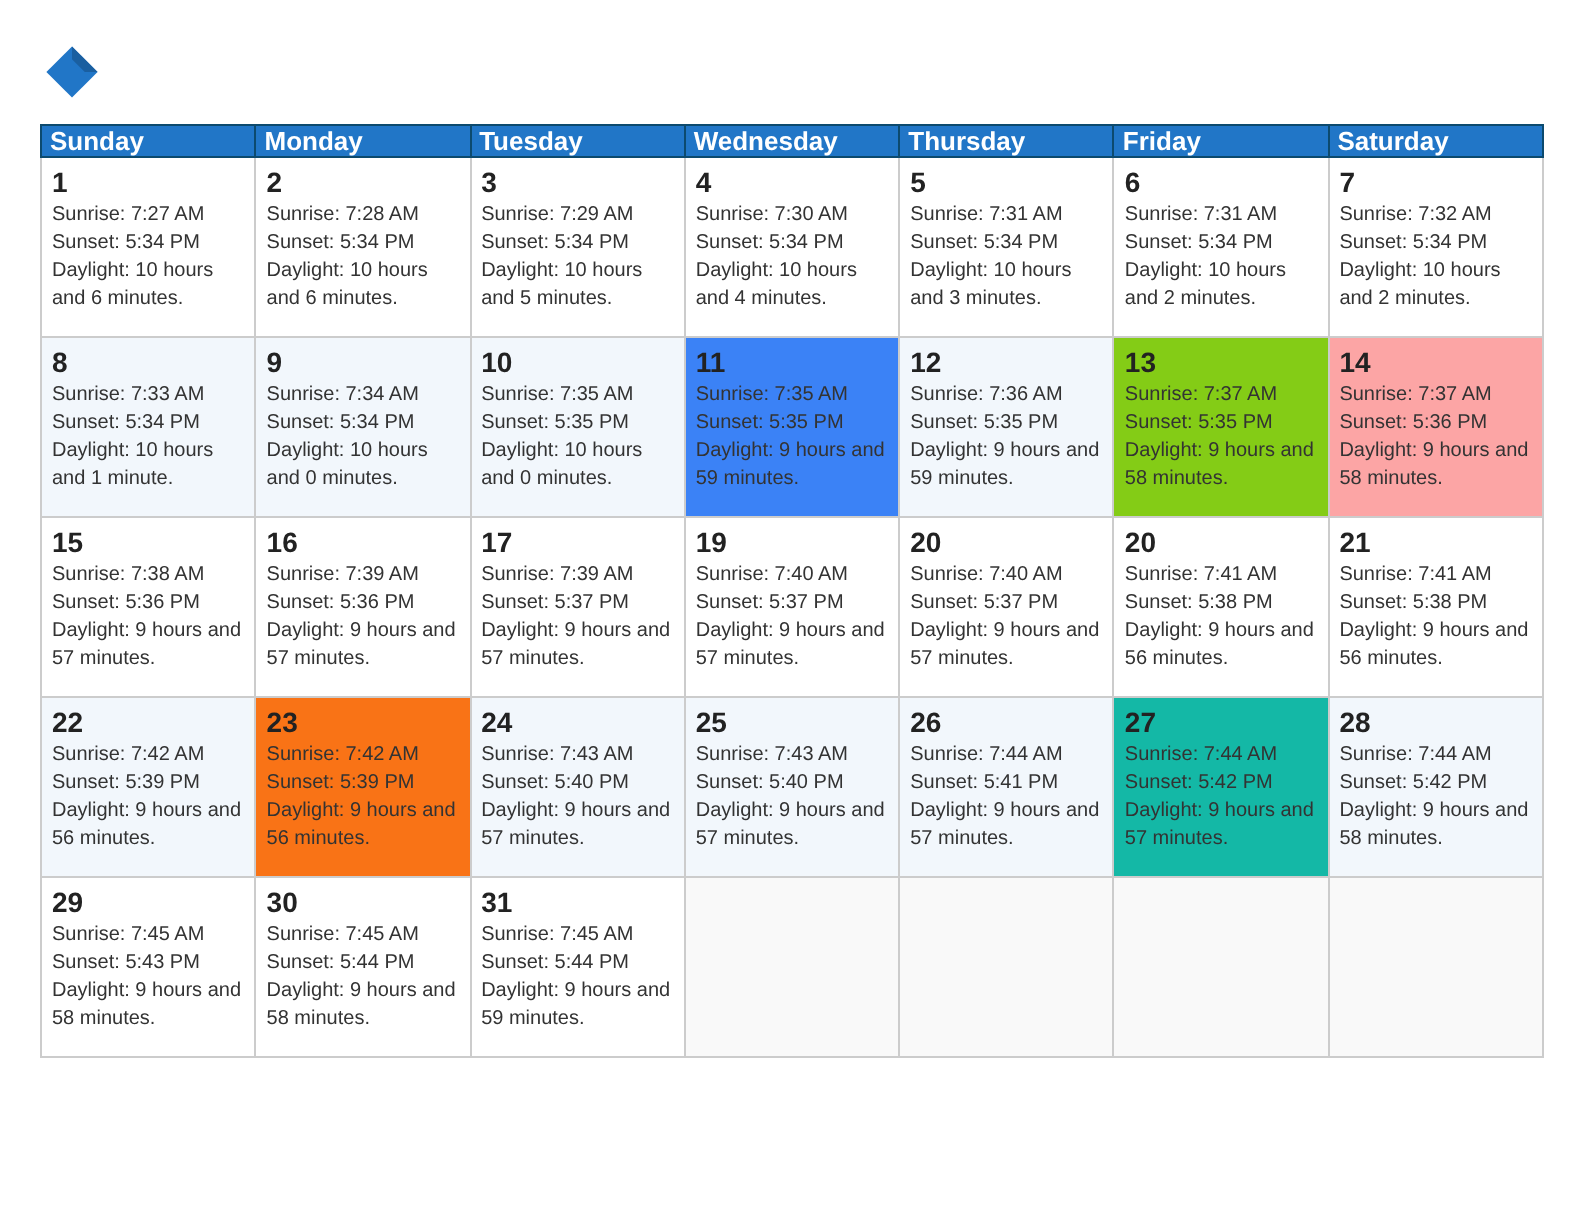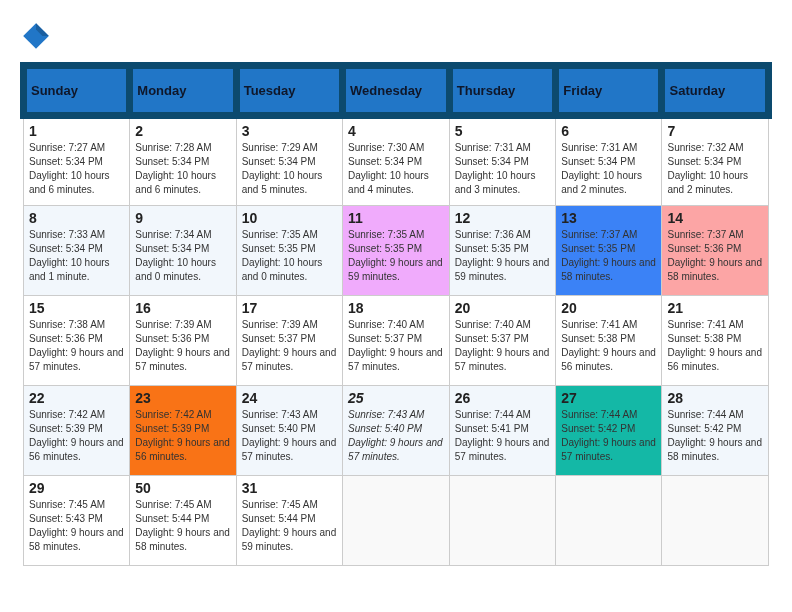--- a/index.html
+++ b/index.html
@@ -46,26 +46,26 @@
       font-size: 14px;
       color: #555;
     }
     .calendar {
       width: 100%;
       border-collapse: collapse;
       font-size: 11px;
     }
     .calendar th {
       background: #2176c7;
-      color: #0f172a;
-      padding: 14px 4px;
+      color: #ffffff;
+      padding: 0 4px;
       text-align: left;
       font-size: 13px;
       font-weight: bold;
-      border: 7px solid #0c4a6e;
+      border: 1px solid #0c4a6e;
     }
     .calendar td {
       border: 1px solid #ccc;
       vertical-align: top;
       padding: 4px 5px;
       height: 90px;
       width: 107px;
       background: #fff;
     }
     .calendar tr:nth-child(even) td {
@@ -196,37 +196,37 @@
         </div>
       </td>
         <td style="background: rgb(242, 247, 252);">
         <span class="day-num">10</span>
         <div class="day-info">
           Sunrise: 7:35 AM<br>
           Sunset: 5:35 PM<br>
           Daylight: 10 hours and 0 minutes.
         </div>
       </td>
-        <td style="background: #f0abfc;">
+        <td style="background: #3b82f6;">
         <span class="day-num">11</span>
         <div class="day-info">
           Sunrise: 7:35 AM<br>
           Sunset: 5:35 PM<br>
           Daylight: 9 hours and 59 minutes.
         </div>
       </td>
         <td style="background: rgb(242, 247, 252);">
         <span class="day-num">12</span>
         <div class="day-info">
           Sunrise: 7:36 AM<br>
           Sunset: 5:35 PM<br>
           Daylight: 9 hours and 59 minutes.
         </div>
       </td>
-        <td style="background: #3b82f6;">
+        <td style="background: #84cc16;">
         <span class="day-num">13</span>
         <div class="day-info">
           Sunrise: 7:37 AM<br>
           Sunset: 5:35 PM<br>
           Daylight: 9 hours and 58 minutes.
         </div>
       </td>
         <td style="background: #fca5a5;">
         <span class="day-num">14</span>
         <div class="day-info">
@@ -255,21 +255,21 @@
       </td>
         <td>
         <span class="day-num">17</span>
         <div class="day-info">
           Sunrise: 7:39 AM<br>
           Sunset: 5:37 PM<br>
           Daylight: 9 hours and 57 minutes.
         </div>
       </td>
         <td>
-        <span class="day-num">18</span>
+        <span class="day-num">19</span>
         <div class="day-info">
           Sunrise: 7:40 AM<br>
           Sunset: 5:37 PM<br>
           Daylight: 9 hours and 57 minutes.
         </div>
       </td>
         <td>
         <span class="day-num">20</span>
         <div class="day-info">
           Sunrise: 7:40 AM<br>
@@ -312,21 +312,21 @@
         </div>
       </td>
         <td style="background: rgb(242, 247, 252);">
         <span class="day-num">24</span>
         <div class="day-info">
           Sunrise: 7:43 AM<br>
           Sunset: 5:40 PM<br>
           Daylight: 9 hours and 57 minutes.
         </div>
       </td>
-        <td style="background: rgb(242, 247, 252); font-style: italic;">
+        <td style="background: rgb(242, 247, 252);">
         <span class="day-num">25</span>
         <div class="day-info">
           Sunrise: 7:43 AM<br>
           Sunset: 5:40 PM<br>
           Daylight: 9 hours and 57 minutes.
         </div>
       </td>
         <td style="background: rgb(242, 247, 252); margin-top: 41px;">
         <span class="day-num">26</span>
         <div class="day-info">
@@ -355,21 +355,21 @@
       <tr>
         <td>
         <span class="day-num">29</span>
         <div class="day-info">
           Sunrise: 7:45 AM<br>
           Sunset: 5:43 PM<br>
           Daylight: 9 hours and 58 minutes.
         </div>
       </td>
         <td>
-        <span class="day-num">50</span>
+        <span class="day-num">30</span>
         <div class="day-info">
           Sunrise: 7:45 AM<br>
           Sunset: 5:44 PM<br>
           Daylight: 9 hours and 58 minutes.
         </div>
       </td>
         <td>
         <span class="day-num">31</span>
         <div class="day-info">
           Sunrise: 7:45 AM<br>

